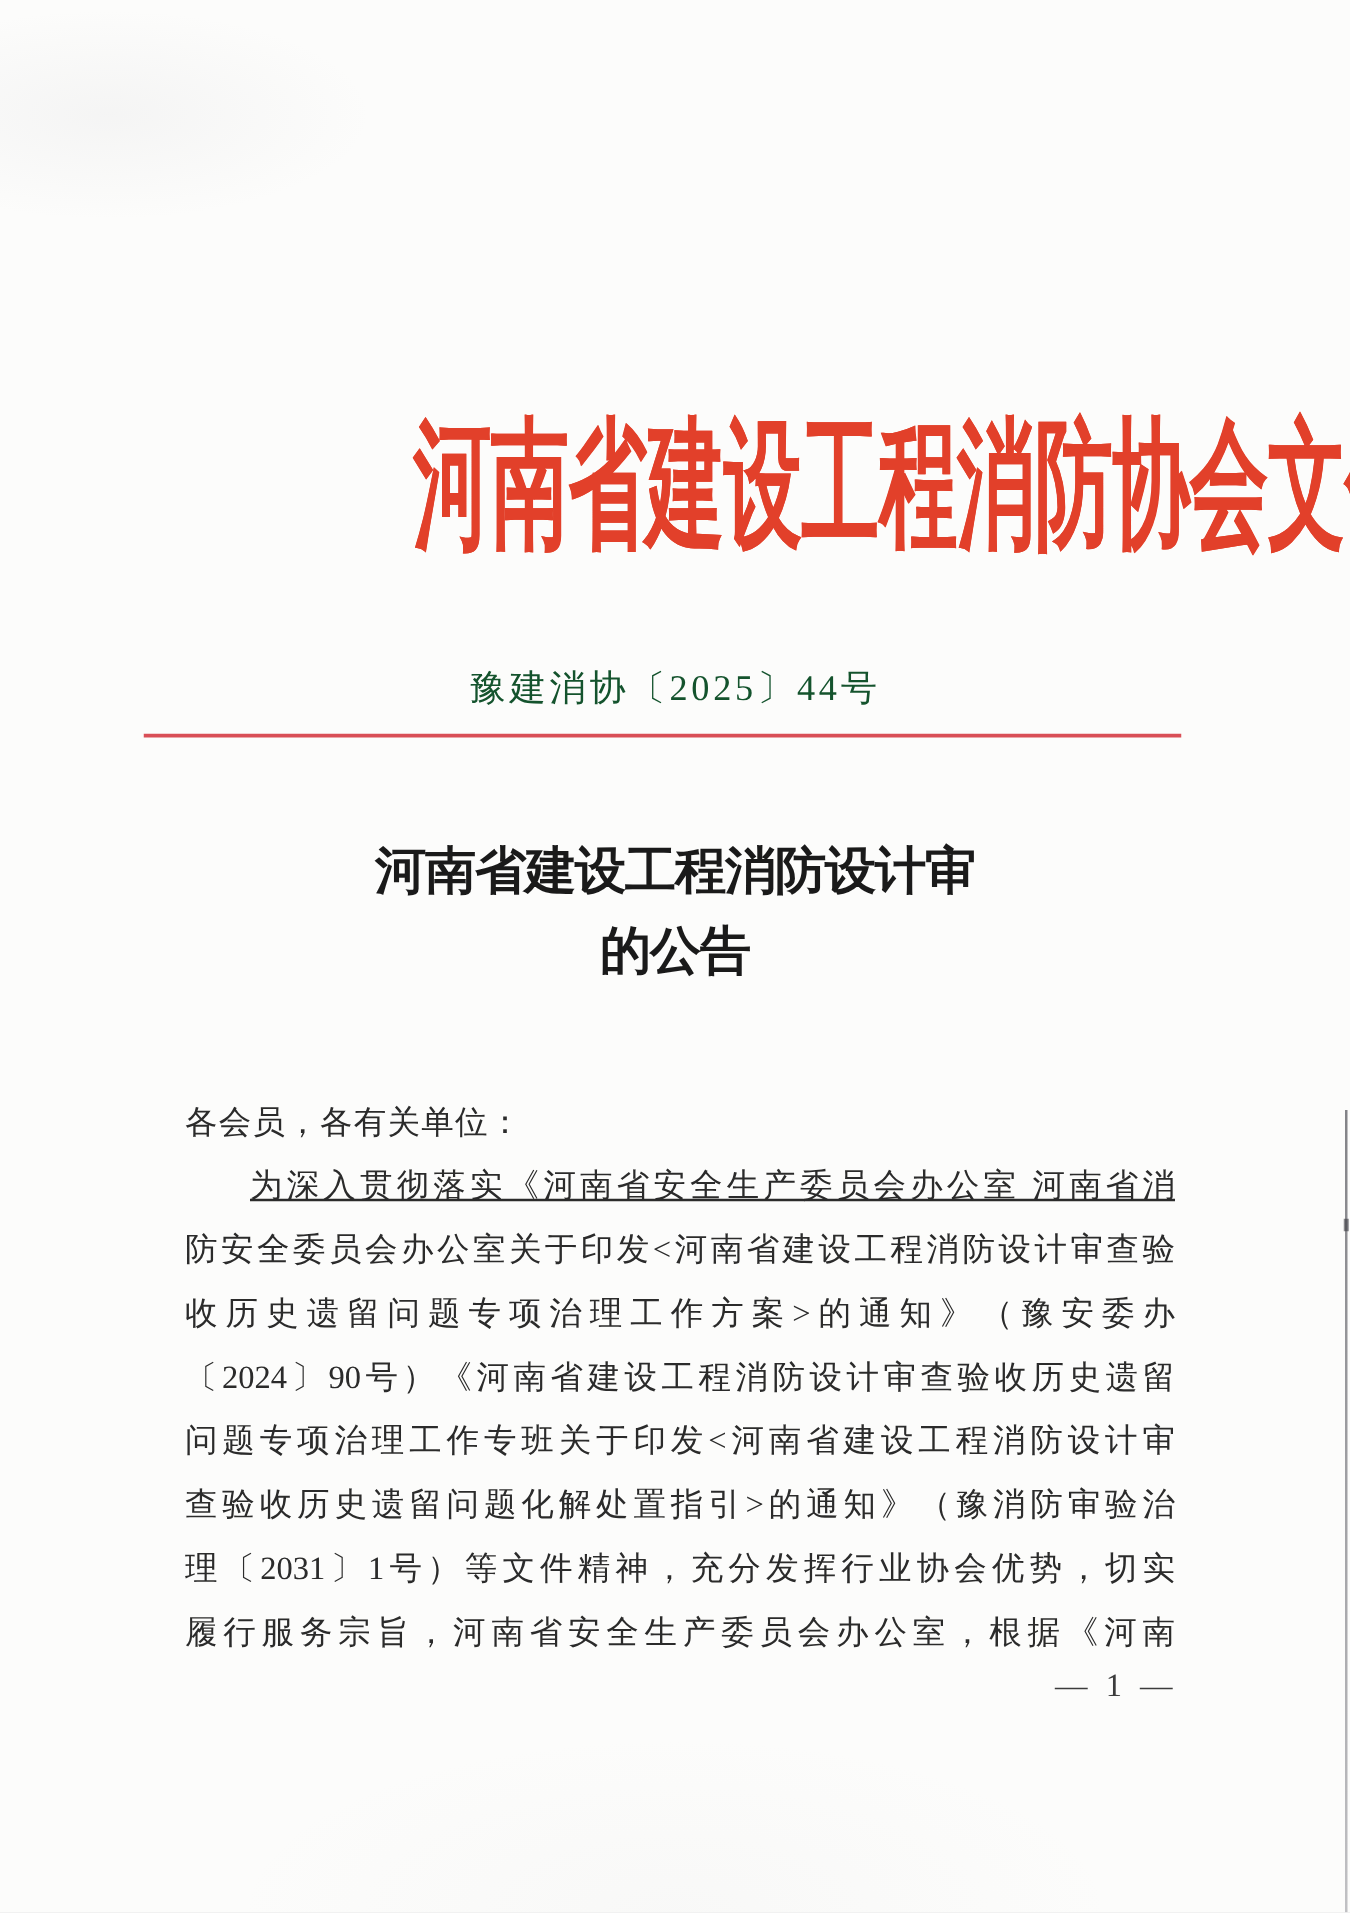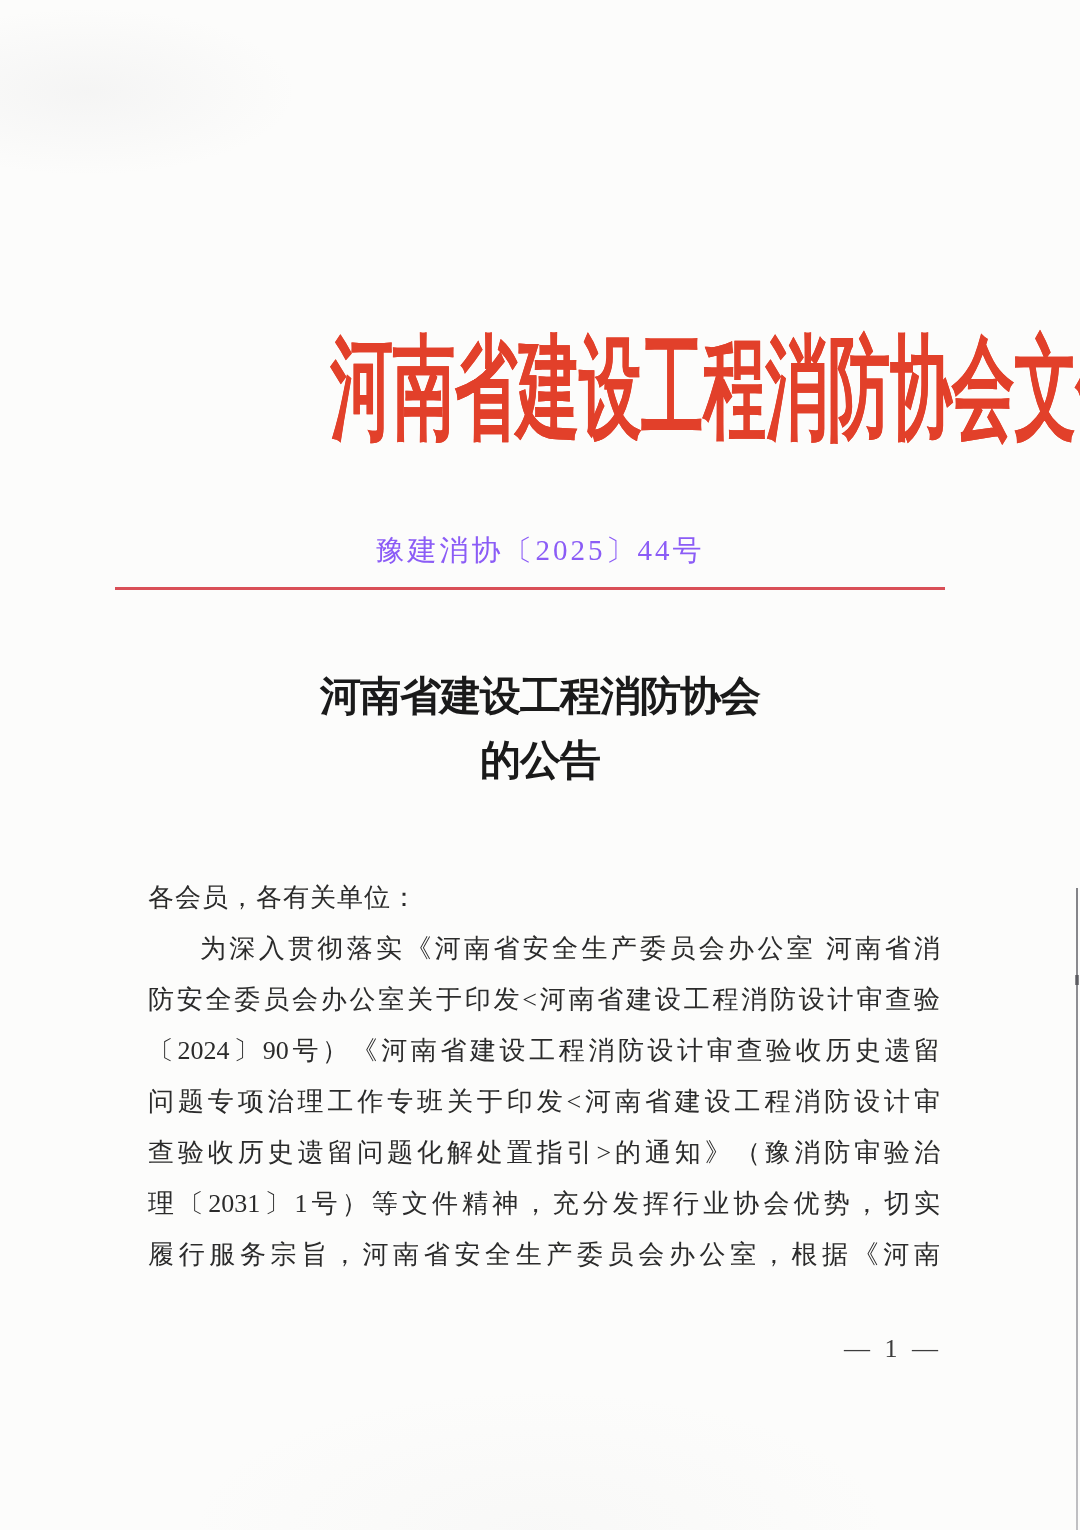--- a/index.html
+++ b/index.html
@@ -34,21 +34,21 @@
     transform-origin:50% 50%;
     font-size:113px;
     font-weight:900;
     color:var(--letterhead-red);
     letter-spacing:0px;
     text-shadow:0.5px 0 0 var(--letterhead-red);
   }
   .doc-number{
     position:absolute;top:531px;left:0;width:100%;
     text-align:center;
-    font-size:29px;color:#8b5cf6;
+    font-size:29px;color:#14532d;
     letter-spacing:3px;
   }
   .red-rule{
     position:absolute;top:587px;left:115px;width:830px;height:3px;
     background:var(--rule-red);
   }
   .doc-title{
     position:absolute;top:664px;left:0;width:100%;
     text-align:center;
     font-size:41px;font-weight:bold;color:#1a1a1a;
@@ -64,21 +64,21 @@
     text-align:left;
     letter-spacing:1px;
   }
   .body-line{
     text-align:justify;
     text-align-last:justify;
     text-justify:inter-character;
     word-break:break-all;
     height:51px;overflow:hidden;
   }
-  .body-line.indent{text-indent:2em;}
+  .body-line.indent{text-indent:2em;text-decoration:underline;}
   .page-number{
     position:absolute;top:1334px;right:138px;
     font-size:26px;color:#3c3c3c;
     letter-spacing:4px;
     white-space:nowrap;
   }
   .scan-edge{
     position:absolute;right:2px;top:888px;bottom:0;width:2px;
     background:linear-gradient(to bottom, rgba(90,90,96,0.75), rgba(120,120,128,0.45));
   }
@@ -94,28 +94,29 @@
 
   <div class="letterhead">
     <span class="letterhead-inner">河南省建设工程消防协会文件</span>
   </div>
 
   <div class="doc-number">豫建消协〔2025〕44号</div>
 
   <div class="red-rule"></div>
 
   <div class="doc-title">
-    <div>河南省建设工程消防协会</div>
+    <div>河南省建设工程消防设计审</div>
     <div>的公告</div>
   </div>
 
   <div class="body-block">
     <div class="salutation">各会员，各有关单位：</div>
     <div class="body-line indent">为深入贯彻落实《河南省安全生产委员会办公室 河南省消</div>
     <div class="body-line">防安全委员会办公室关于印发&lt;河南省建设工程消防设计审查验</div>
+    <div class="body-line">收历史遗留问题专项治理工作方案&gt;的通知》（豫安委办</div>
     <div class="body-line">〔2024〕90号）《河南省建设工程消防设计审查验收历史遗留</div>
     <div class="body-line">问题专项治理工作专班关于印发&lt;河南省建设工程消防设计审</div>
     <div class="body-line">查验收历史遗留问题化解处置指引&gt;的通知》（豫消防审验治</div>
     <div class="body-line">理〔2031〕1号）等文件精神，充分发挥行业协会优势，切实</div>
     <div class="body-line">履行服务宗旨，河南省安全生产委员会办公室，根据《河南</div>
   </div>
 
   <div class="page-number">— 1 —</div>
 
   <div class="scan-edge"></div>

